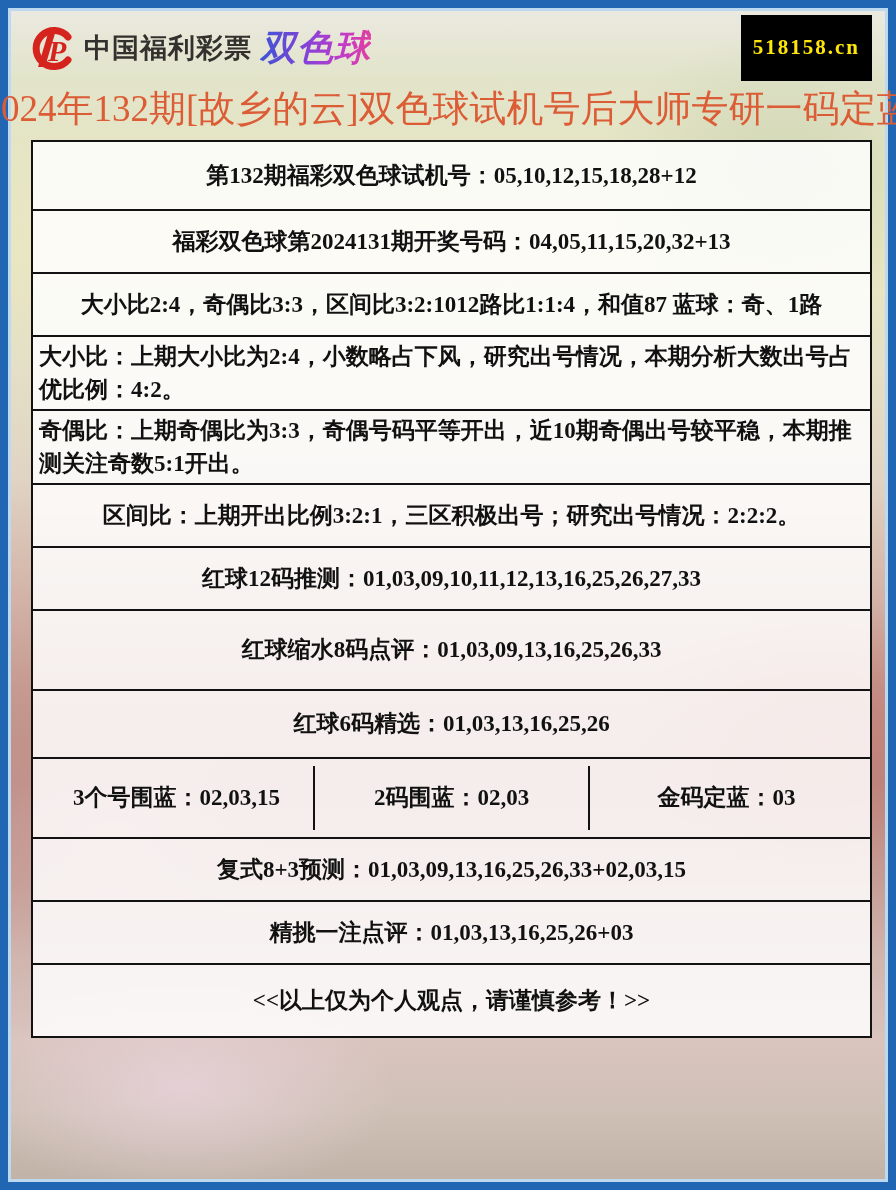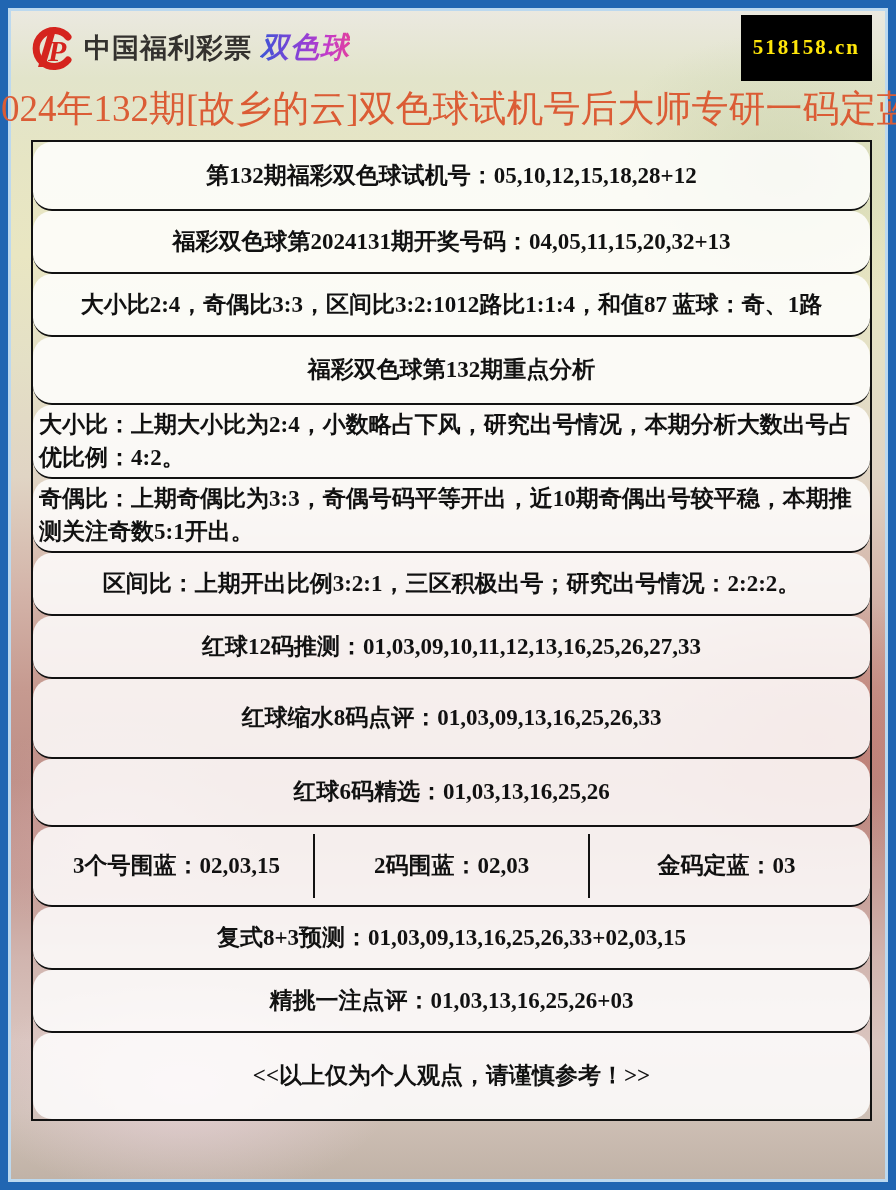--- a/index.html
+++ b/index.html
@@ -27,21 +27,21 @@
     padding:10px 16px 0 20px;
   }
   .brand{display:flex;align-items:center;gap:8px;}
   .logo{width:48px;height:48px;display:inline-block;}
   .brand-name{
     font-family:"Liberation Sans","DejaVu Sans",sans-serif;
     font-weight:bold;font-size:27px;color:#33312e;letter-spacing:1px;
   }
   .brand-product{
     font-family:"Liberation Sans","DejaVu Sans",sans-serif;
-    font-weight:bold;font-style:italic;font-size:29px;letter-spacing:1px;
+    font-weight:bold;font-style:italic;font-size:36px;letter-spacing:1px;
     background:linear-gradient(90deg,#3c55d6 0%,#8a41d6 45%,#c33bc9 75%,#e0409f 100%);
     -webkit-background-clip:text;background-clip:text;color:transparent;
   }
   .badge{
     background:#000;color:#ffe60a;font-weight:bold;font-size:21px;
     padding:20px 12px;letter-spacing:2px;line-height:1.2;
   }
 
   
   .title{
@@ -54,26 +54,26 @@
   .board{
     margin-left:23px;width:841px;box-sizing:border-box;
     border:2px solid #121212;
     background:rgba(255,255,255,0.0);
   }
   .row{
     box-sizing:border-box;border-bottom:2px solid #121212;
     background:rgba(255,255,255,0.84);
     display:flex;align-items:center;justify-content:center;
     font-size:23px;font-weight:bold;color:#111;
-    padding:0 8px;text-align:center;line-height:1.45;border-radius:19px;
+    padding:0 8px;text-align:center;line-height:1.45;
   }
   .row:last-child{border-bottom:none;}
   .row.left{justify-content:flex-start;text-align:left;padding:0 6px;}
   .h69{height:69px}.h70{height:63px}.h68{height:68px}.h90{height:74px}
-  .h72{height:80px}.h75{height:86px}
+  .h72{height:80px}.h75{height:71px}
   .cols{padding:7px;}
   .cols .cell{
     flex:1 1 0;height:100%;display:flex;align-items:center;justify-content:center;
     border-right:2px solid #121212;
   }
   .cols .cell:last-child{border-right:none;}
 </style>
 </head>
 <body>
 
@@ -93,21 +93,20 @@
     </div>
     <div class="badge">518158.cn</div>
   </div>
 
   <h1 class="title">2024年132期[故乡的云]双色球试机号后大师专研一码定蓝</h1>
 
   <div class="board">
     <div class="row h69">第132期福彩双色球试机号：05,10,12,15,18,28+12</div>
     <div class="row h70">福彩双色球第2024131期开奖号码：04,05,11,15,20,32+13</div>
     <div class="row h70">大小比2:4，奇偶比3:3，区间比3:2:1012路比1:1:4，和值87 蓝球：奇、1路</div>
-    <div class="row h68">福彩双色球第132期重点分析</div>
     <div class="row h90 left">大小比：上期大小比为2:4，小数略占下风，研究出号情况，本期分析大数出号占优比例：4:2。</div>
     <div class="row h90 left">奇偶比：上期奇偶比为3:3，奇偶号码平等开出，近10期奇偶出号较平稳，本期推测关注奇数5:1开出。</div>
     <div class="row h70">区间比：上期开出比例3:2:1，三区积极出号；研究出号情况：2:2:2。</div>
     <div class="row h70">红球12码推测：01,03,09,10,11,12,13,16,25,26,27,33</div>
     <div class="row h72">红球缩水8码点评：01,03,09,13,16,25,26,33</div>
     <div class="row h68">红球6码精选：01,03,13,16,25,26</div>
 
     <div class="row h72 cols">
       <div class="cell">3个号围蓝：02,03,15</div>
       <div class="cell">2码围蓝：02,03</div>

